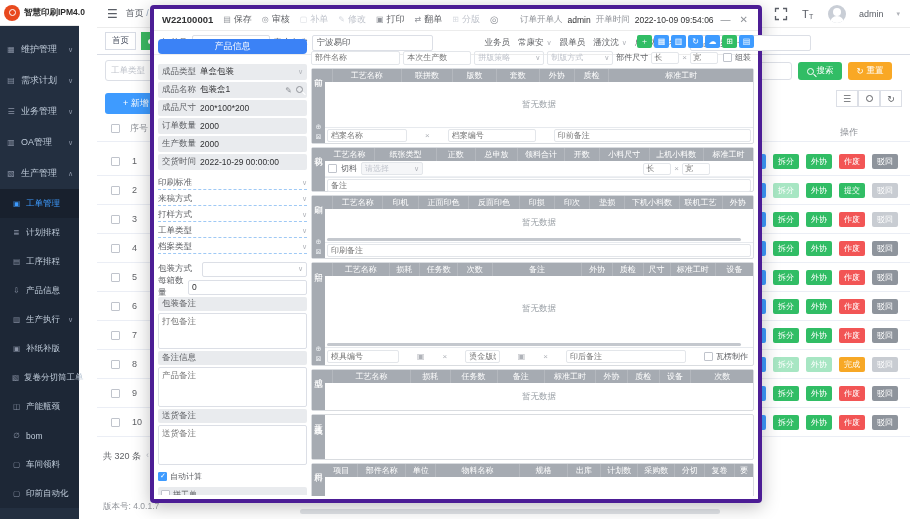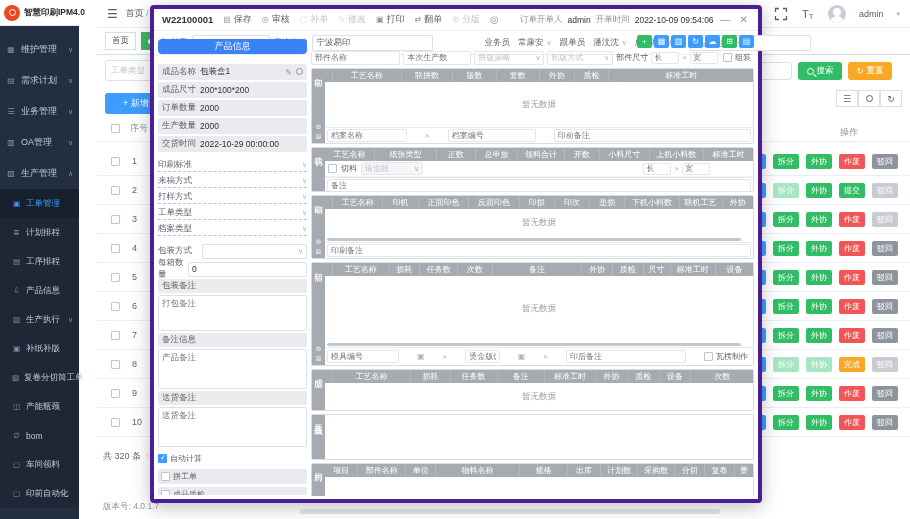--- a/index.html
+++ b/index.html
@@ -474,20 +474,25 @@
           <span class="chev-d">∨</span>
         </span>
       <span class="f-label">成品档案名称</span>
       <input class="f-input" style="flex: 1 1 0%;" placeholder="成品档案编号">
     </div>
 
     <div class="prod">
       <div class="p-title">产品信息</div>
 
       <div class="p-row">
+        <span class="lab">成品类型</span>
+        <span class="val">单盒包装</span>
+        <span class="chev">∨</span>
+      </div>
+      <div class="p-row">
         <span class="lab">成品名称</span>
         <span class="val">包装盒1</span>
         <span class="p-ico">✎</span>
         <span class="p-ico2"><span class="mag" style="border-color:#909399"></span></span>
       </div>
       <div class="p-row">
         <span class="lab">成品尺寸</span>
         <span class="val">200*100*200</span>
       </div>
       <div class="p-row">

